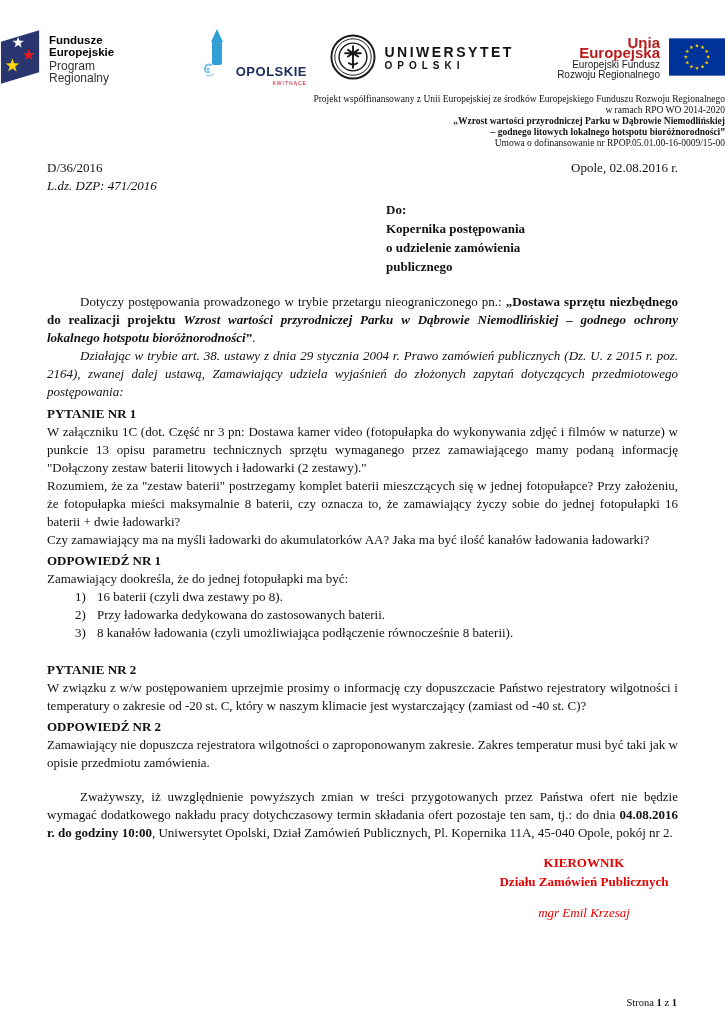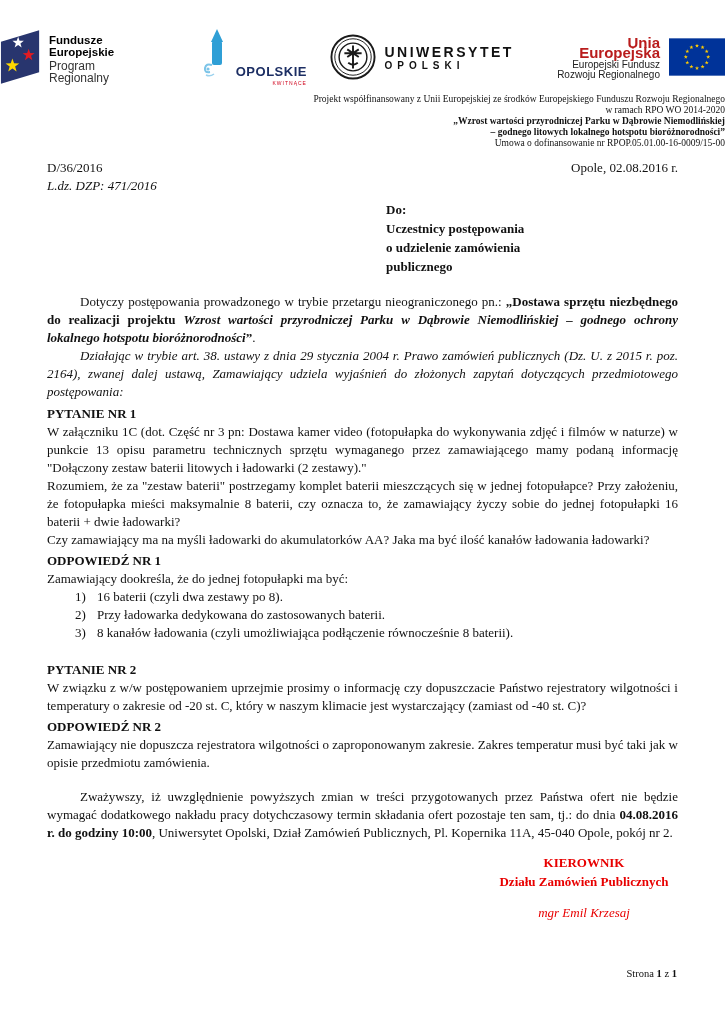--- a/index.html
+++ b/index.html
@@ -60,21 +60,21 @@
   .answers li::before{content:counter(item) ")";display:inline-block;width:22px;}
   .gap16{height:16px;}
   .closing{margin-top:16px;}
 
   
   .signature{width:320px;margin-left:377px;margin-top:11px;text-align:center;color:#e80000;}
   .sig-title{font-weight:bold;line-height:19px;}
   .sig-name{margin-top:13px;font-style:italic;}
 
   
-  .footer{position:absolute;right:48px;bottom:41px;font-size:10.5px;}
+  .footer{position:absolute;right:48px;bottom:12px;font-size:10.5px;}
   .footer .b{font-weight:bold;}
 </style>
 </head>
 <body>
 
 <div class="page">
 
   <svg width="0" height="0" style="position:absolute" aria-hidden="true">
     <defs>
       <polygon id="star5" points="0,-6 1.411,-1.941 5.706,-1.854 2.283,0.742 3.527,4.854 0,2.4 -3.527,4.854 -2.283,0.742 -5.706,-1.854 -1.411,-1.941"></polygon>
@@ -169,21 +169,21 @@
   <div class="content">
 
     <div class="meta-row">
       <span class="doc-number">D/36/2016</span>
       <span>Opole, 02.08.2016 r.</span>
     </div>
     <div class="ref-number">L.dz. DZP: 471/2016</div>
 
     <div class="addressee">
       <div>Do:</div>
-      <div>Uczestnicy postępowania</div>
+      <div>Kopernika postępowania</div>
       <div>o udzielenie zamówienia</div>
       <div>publicznego</div>
     </div>
 
     <p class="para indent p1"><span>Dotyczy postępowania prowadzonego w trybie przetargu nieograniczonego pn.: </span><span class="b">„Dostawa sprzętu niezbędnego do realizacji projektu </span><span class="bi">Wzrost wartości przyrodniczej Parku w Dąbrowie Niemodlińskiej – godnego ochrony lokalnego hotspotu bioróżnorodności</span><span class="b">”</span><span>.</span></p>
 
     <p class="para indent p2">Działając w trybie art. 38. ustawy z dnia 29 stycznia 2004 r. Prawo zamówień publicznych (Dz. U. z 2015 r. poz. 2164), zwanej dalej ustawą, Zamawiający udziela wyjaśnień do złożonych zapytań dotyczących przedmiotowego postępowania:</p>
 
     <div class="section-heading q1">PYTANIE NR 1</div>
     <p class="para">W załączniku 1C (dot. Część nr 3 pn: Dostawa kamer video (fotopułapka do wykonywania zdjęć i filmów w naturze) w punkcie 13 opisu parametru technicznych sprzętu wymaganego przez zamawiającego mamy podaną informację "Dołączony zestaw baterii litowych i ładowarki (2 zestawy)."</p>

